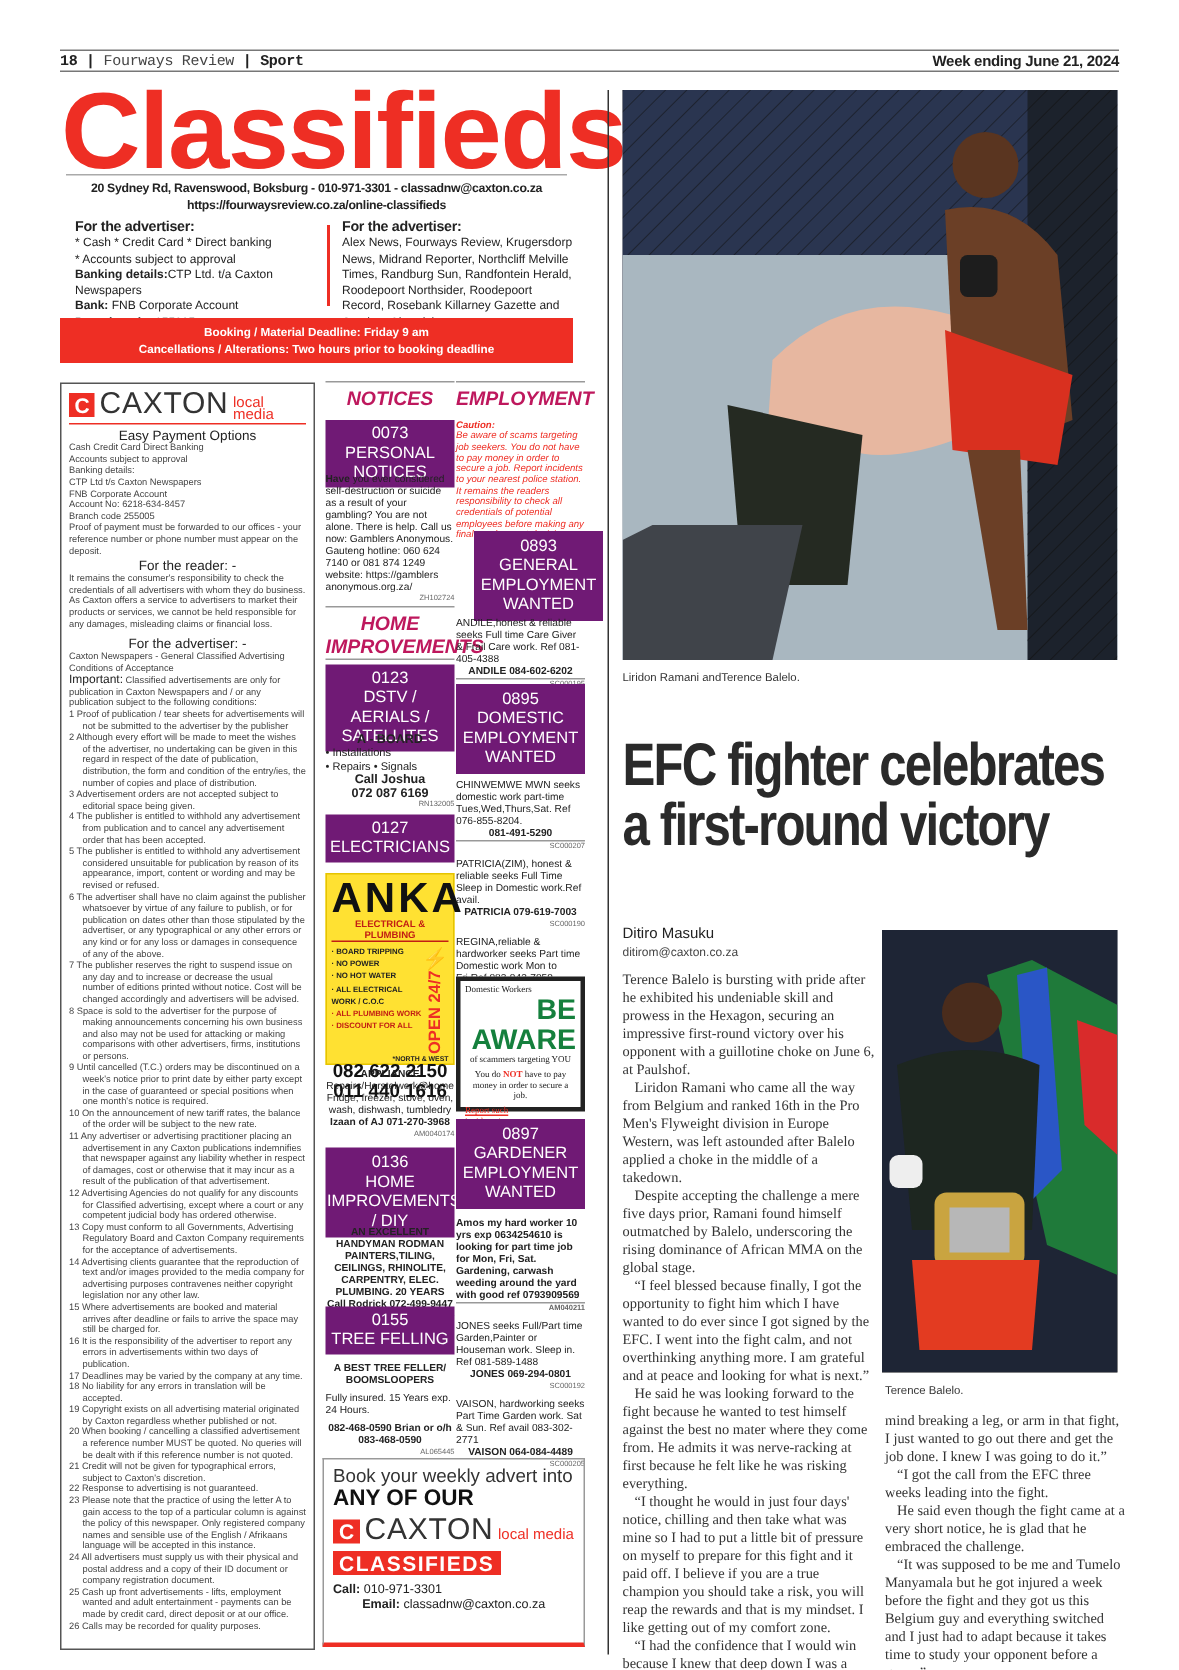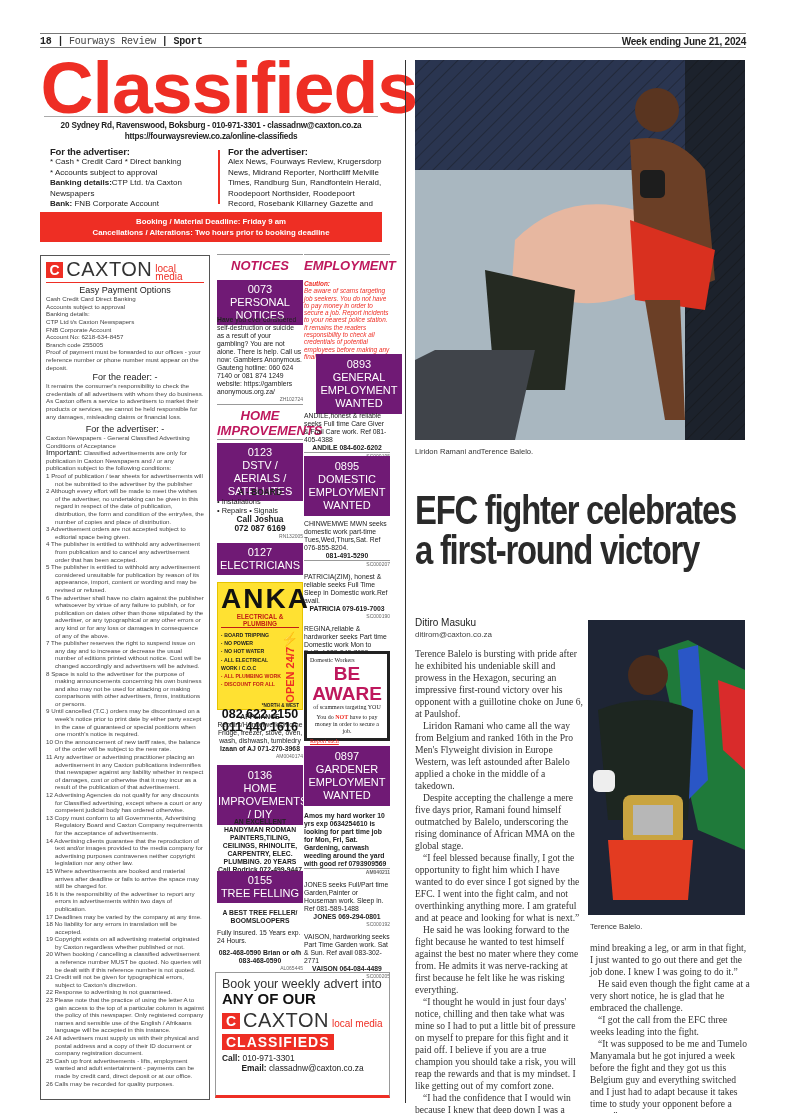--- a/index.html
+++ b/index.html
@@ -234,21 +234,21 @@
     <div class="ref">SC000190</div>
   </div>
   <div style="margin-top:6px">
     <div>REGINA,reliable &amp; hardworker seeks Part time Domestic work Mon to Fri.Ref 083-943-7059</div>
     <div class="bold" style="text-align:center">REGINA 068-269-5474</div>
     <div class="ref">SC000206</div>
   </div>
 </div>
 <div class="abs aware">
   <div>Domestic Workers</div>
-  <div style="font-family:'Liberation Sans',sans-serif;font-weight:bold;font-size:19px;line-height:20px;color:#be185d;text-align:center">BE AWARE</div>
+  <div style="font-family:'Liberation Sans',sans-serif;font-weight:bold;font-size:19px;line-height:20px;color:#15803d;text-align:right">BE AWARE</div>
   <div style="text-align:center">of scammers targeting YOU</div>
   <div style="text-align:center;margin-top:3px"><span>You do </span><b style="color:#ee2e24">NOT</b><span> have to pay money in order to secure a job.</span></div>
   <div style="color:#ee2e24;text-decoration:underline;margin-top:3px">Report such incidents/scammers to your nearest police station.</div>
 </div>
 <div class="abs redhead" style="left:304px;top:746px;width:86px;padding:4px 2px">
   <div>0897</div>
   <div>GARDENER EMPLOYMENT WANTED</div>
 </div>
 <div class="abs ad" style="left:304px;top:812px;width:86px">
   <div class="bold">
@@ -328,16 +328,16 @@
     <path d="M10 90 Q60 70 105 90 L100 200 L20 200 Z" fill="#1d2620"></path>
     <rect x="35" y="175" width="60" height="50" rx="8" fill="#c9a440"></rect>
     <rect x="45" y="185" width="40" height="30" fill="#b7b7b7"></rect>
     <path d="M20 220 L105 220 L100 280 L25 280 Z" fill="#e33b21"></path>
     <rect x="5" y="150" width="22" height="22" rx="6" fill="#eee"></rect>
   </svg>
 </div>
 <div class="abs caption" style="left:590px;top:922px">Terence Balelo.</div>
 <div class="abs body" style="left:590px;top:942px;width:160px">
   <p class="first">mind breaking a leg, or arm in that fight, I just wanted to go out there and get the job done. I knew I was going to do it.”</p>
+  <p>“I got the call from the EFC three weeks leading into the fight.</p>
   <p>He said even though the fight came at a very short notice, he is glad that he embraced the challenge.</p>
-  <p>“I got the call from the EFC three weeks leading into the fight.</p>
   <p>“It was supposed to be me and Tumelo Manyamala but he got injured a week before the fight and they got us this Belgium guy and everything switched and I just had to adapt because it takes time to study your opponent before a game.”</p>
 </div>
 
 </body></html>

